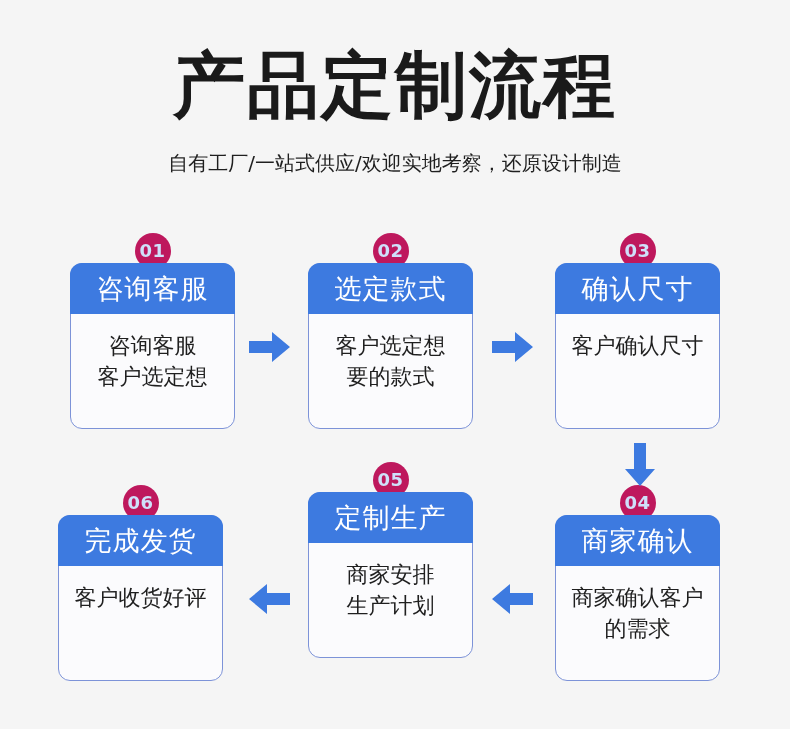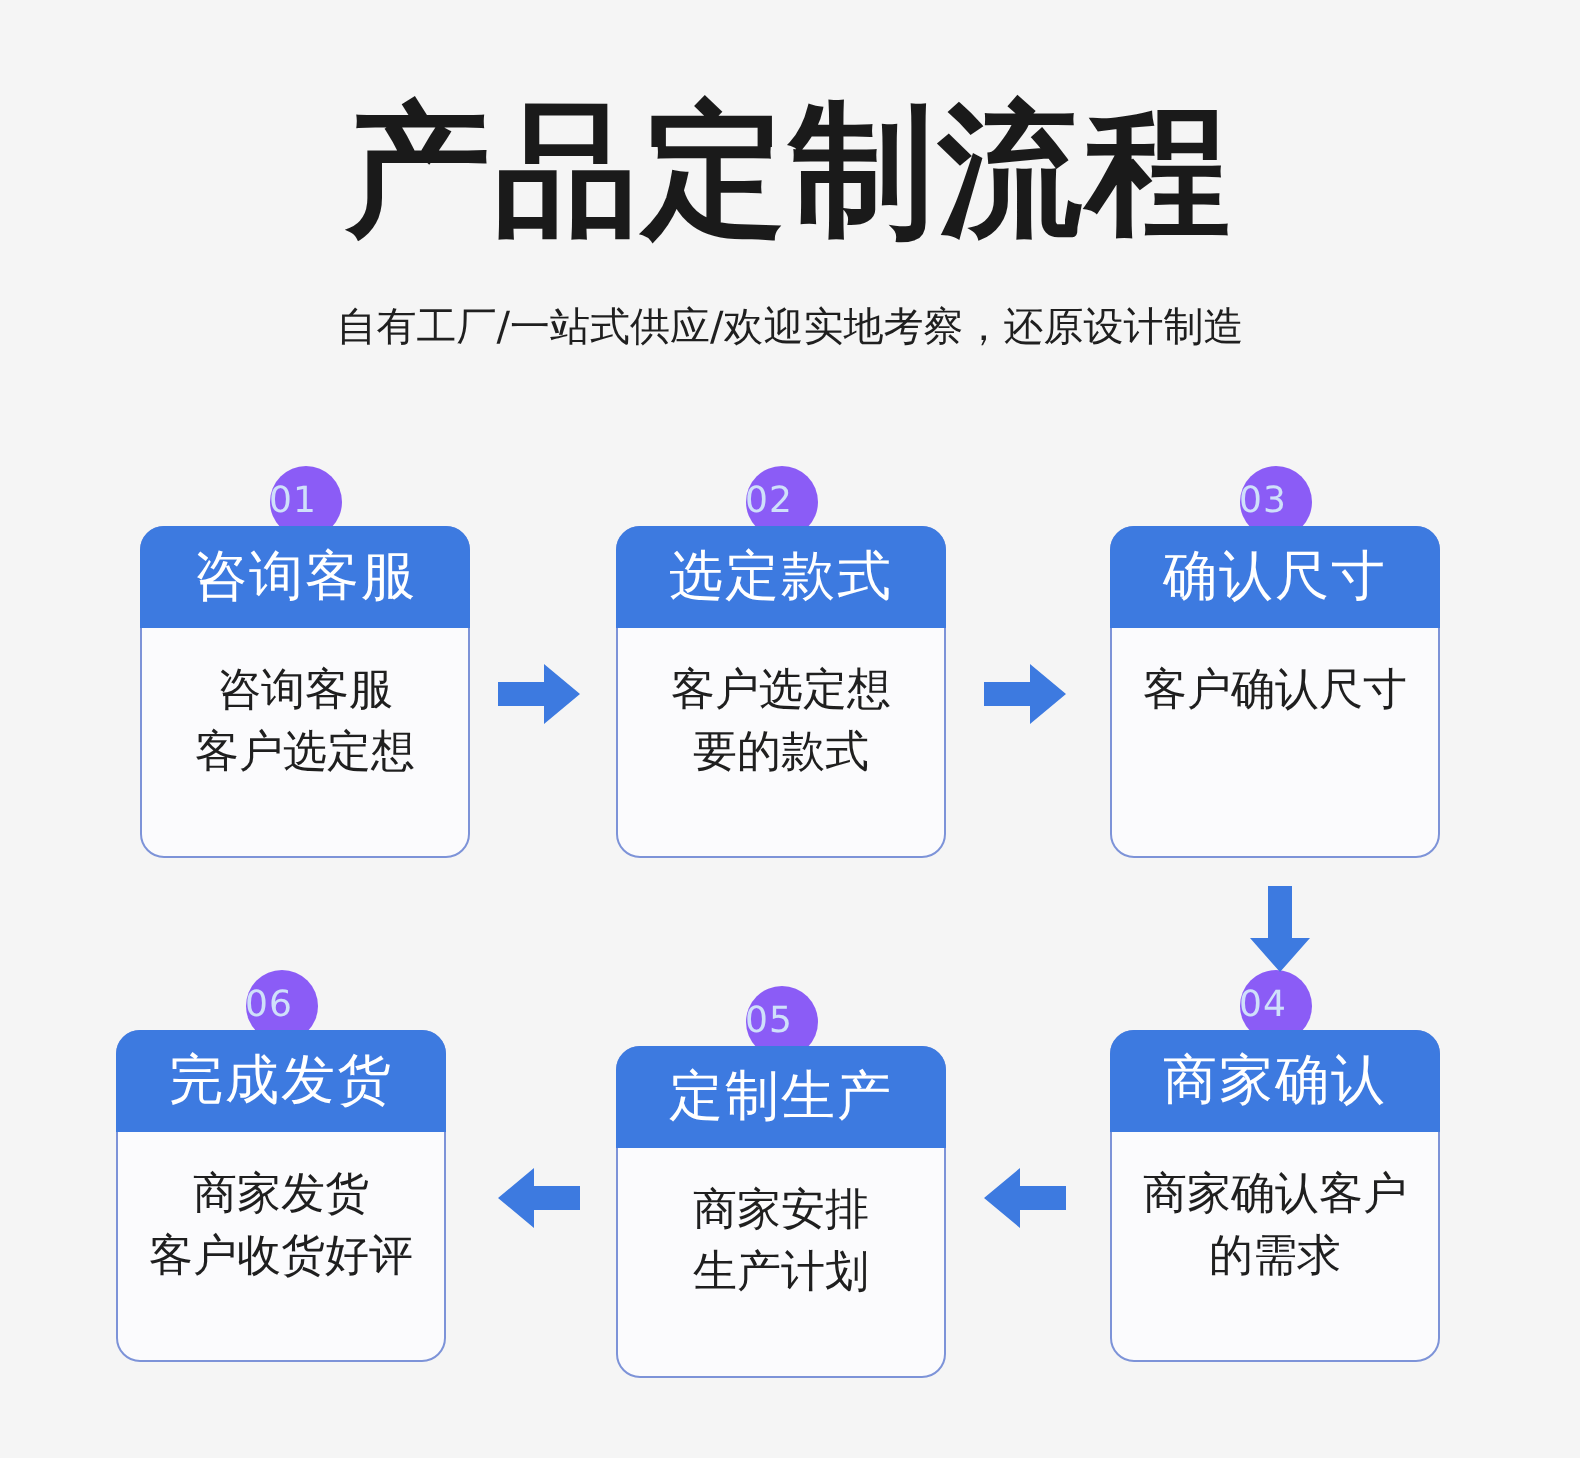--- a/index.html
+++ b/index.html
@@ -92,34 +92,36 @@
     white-space: nowrap;
   }
   .badge {
     position: absolute;
     top: -31px;
     left: 50%;
     margin-left: -18px;
     width: 36px;
     height: 36px;
     border-radius: 50%;
-    background: #8b5cf6;
+    background: #be185d;
     color: #cfe0fa;
     font-size: 18px;
     line-height: 36px;
+    text-align: center;
     font-family: "DejaVu Sans", "Liberation Sans", sans-serif;
     letter-spacing: 0.5px;
+    font-weight: bold;
   }
 
   
   #card-1 { left: 70px;  top: 263px; }
   #card-2 { left: 308px; top: 263px; }
   #card-3 { left: 555px; top: 263px; }
   #card-4 { left: 555px; top: 515px; }
-  #card-5 { left: 308px; top: 523px; }
+  #card-5 { left: 308px; top: 492px; }
   #card-6 { left: 58px;  top: 515px; }
 
   
   .arrow {
     position: absolute;
   }
   .arrow svg { display: block; }
   #arrow-1-2 { left: 249px; top: 330px; }
   #arrow-2-3 { left: 492px; top: 330px; }
   #arrow-3-4 { left: 623px; top: 443px; }
@@ -175,21 +177,20 @@
     <div class="card-body">
       <span class="line">商家安排</span>
       <span class="line">生产计划</span>
     </div>
   </div>
 
   <div class="card" id="card-6">
     <div class="badge">06</div>
     <div class="card-header">完成发货</div>
     <div class="card-body">
-      <span class="line">商家发货</span>
       <span class="line">客户收货好评</span>
     </div>
   </div>
 
   <div class="arrow" id="arrow-1-2">
     <svg width="42" height="34" viewBox="0 0 42 34">
       <path d="M0 11 L23 11 L23 2 L41 17 L23 32 L23 23 L0 23 Z" fill="#3d7ae0"></path>
     </svg>
   </div>
 

